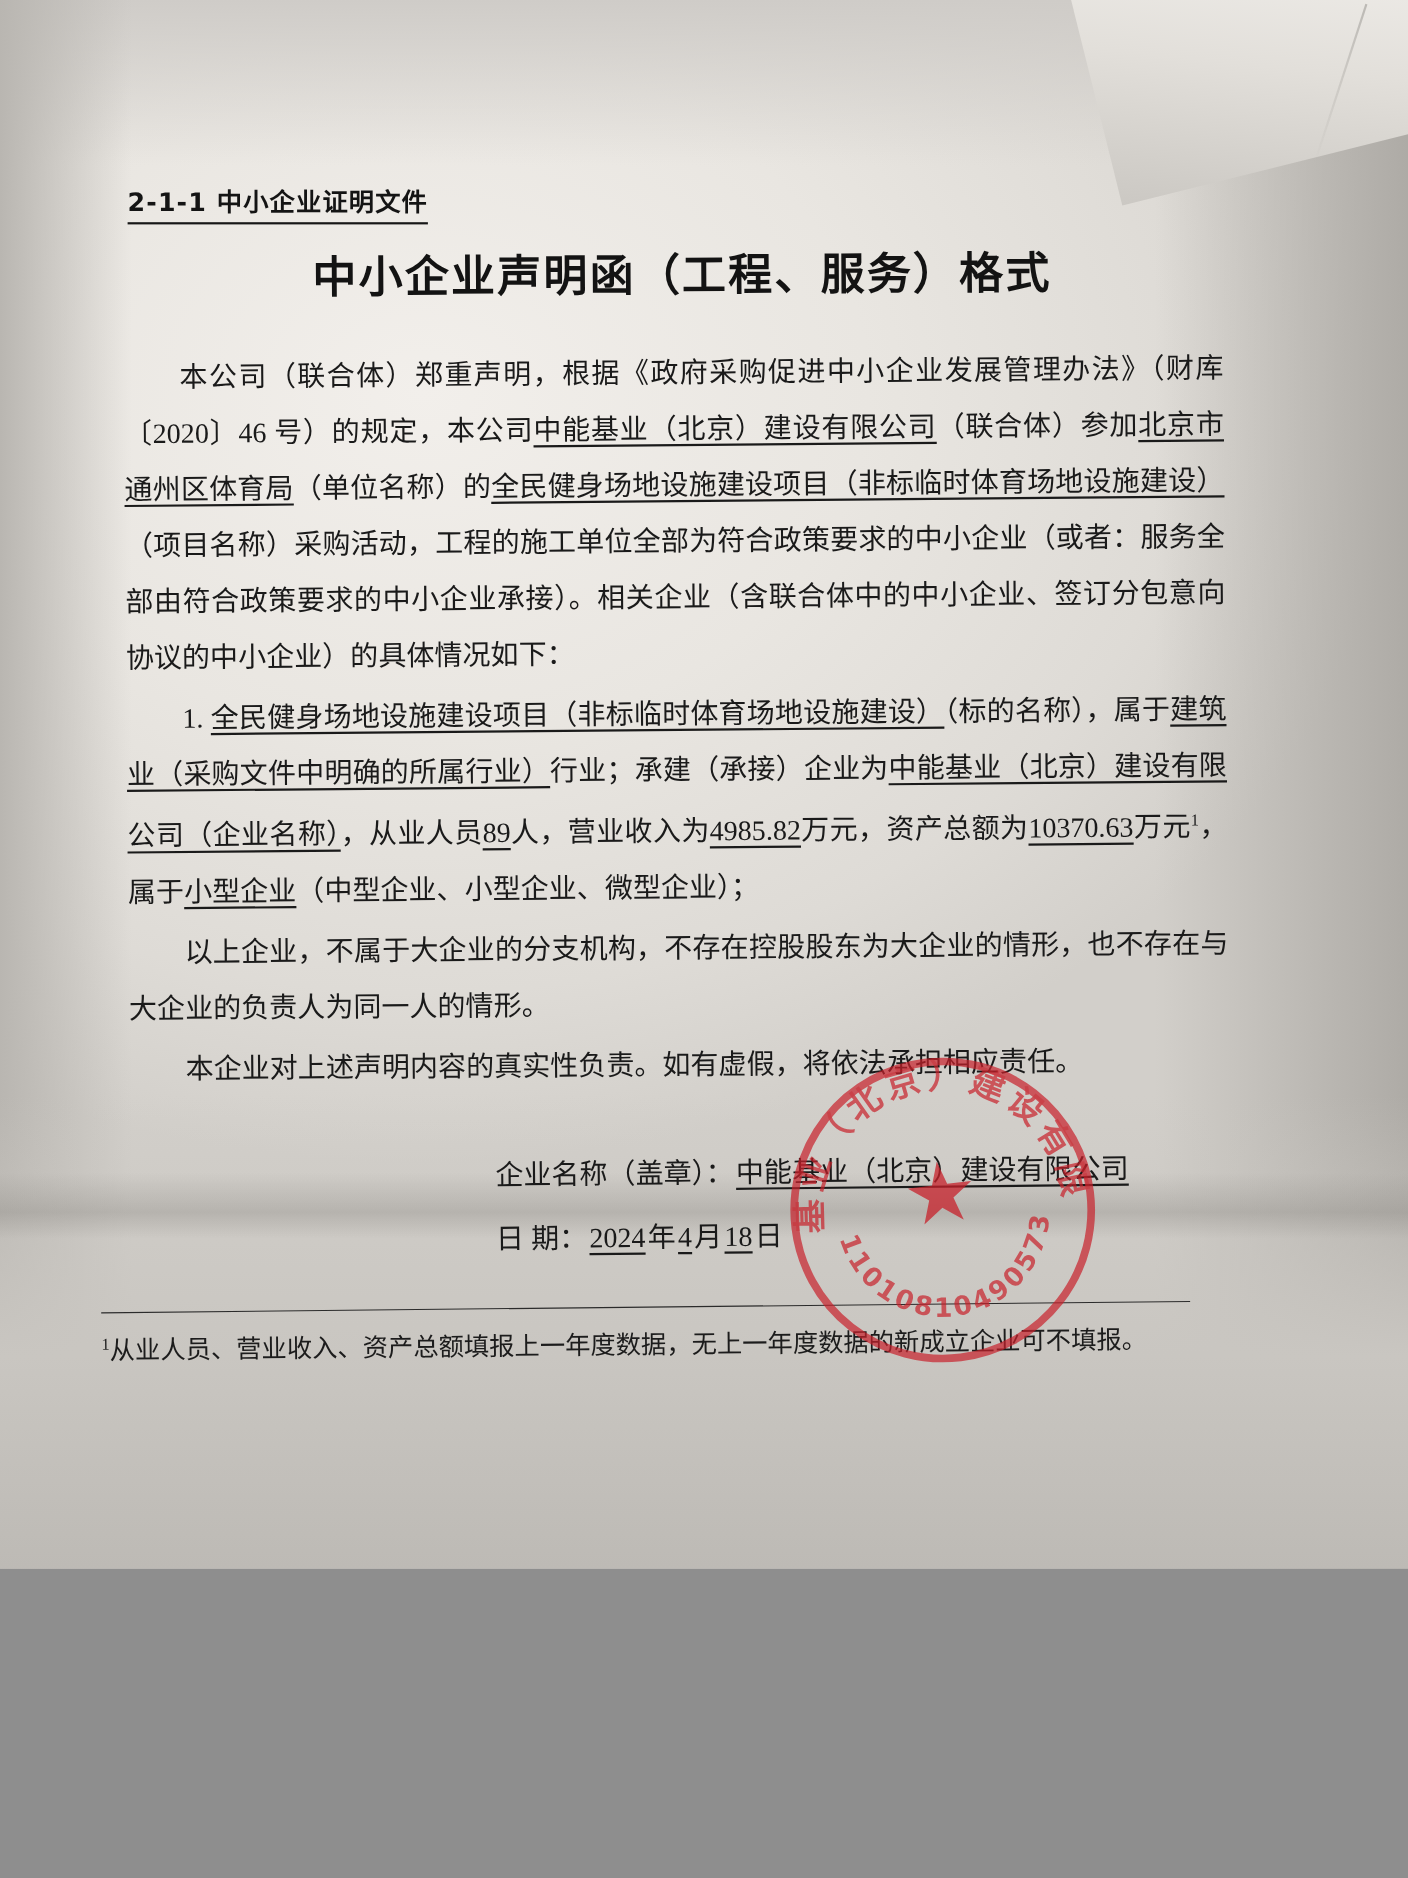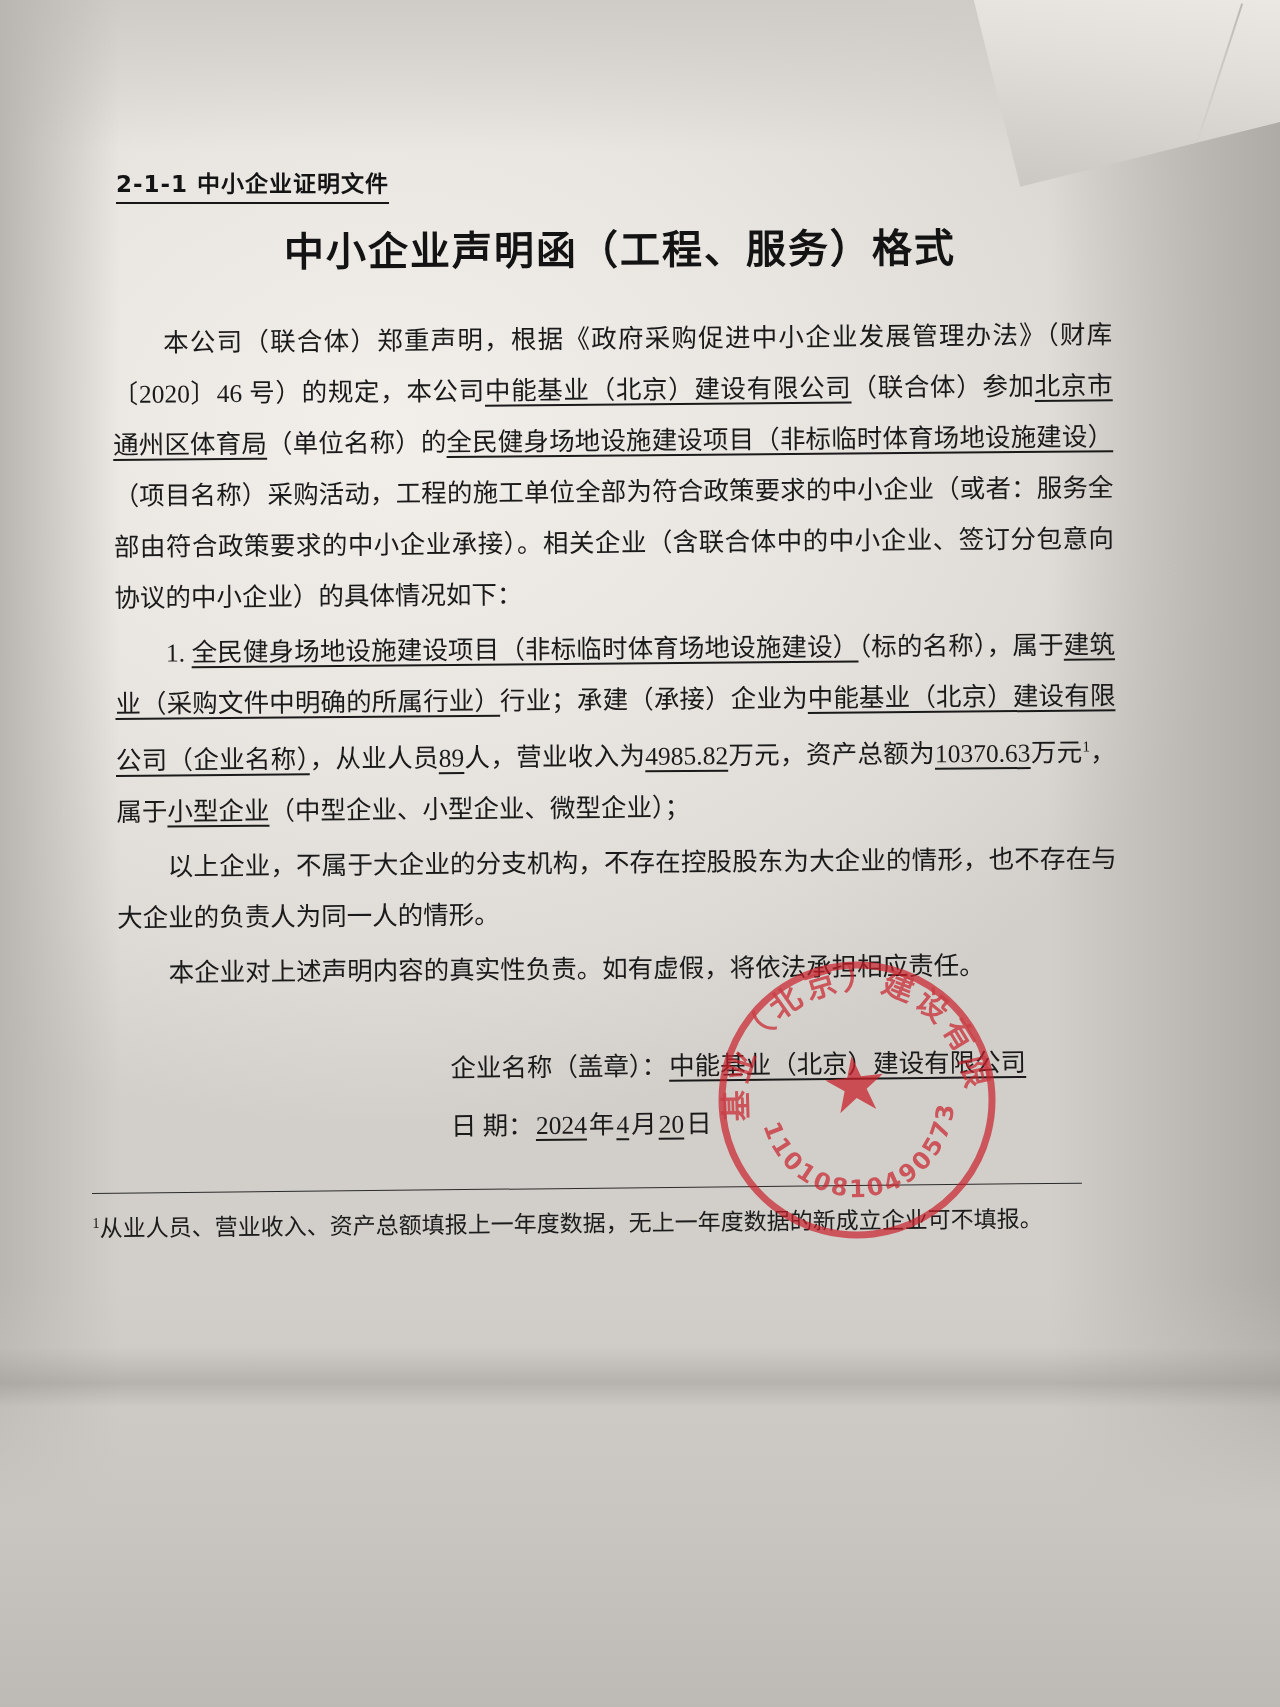--- a/index.html
+++ b/index.html
@@ -12,21 +12,21 @@
     width: 1280px;
     height: 1707px;
     overflow: hidden;
     font-family: "Liberation Serif", "DejaVu Serif", serif;
   }
 
   
   .photo {
     position: relative;
     width: 1280px;
-    height: 1707px;
+    height: 1426px;
     background:
       radial-gradient(ellipse 900px 700px at 30% 25%, #f2efeb 0%, #e9e6e1 45%, #dedbd6 78%, #d2cfca 100%);
     overflow: hidden;
   }
   
   .shade-top {
     position: absolute; left: 0; top: 0; width: 1280px; height: 150px;
     background: linear-gradient(180deg, #cfccc8 0%, rgba(230,227,222,0) 100%);
     pointer-events: none;
   }
@@ -194,21 +194,21 @@
       <p class="indent">以上企业，不属于大企业的分支机构，不存在控股股东为大企业的情形，也不存在与大企业的负责人为同一人的情形。</p>
 
       <p class="indent">本企业对上述声明内容的真实性负责。如有虚假，将依法承担相应责任。</p>
     </div>
 
     <div class="sign-block">
       <div class="sign-row">
         <span>企业名称（盖章）：</span><span class="u">中能基业（北京）建设有限公司</span>
       </div>
       <div class="sign-row">
-        <span>日  期：</span><span class="u">2024</span><span>年</span><span class="u">4</span><span>月</span><span class="u">20</span><span>日</span>
+        <span>日  期：</span><span class="u">2024</span><span>年</span><span class="u">4</span><span>月</span><span class="u">18</span><span>日</span>
       </div>
     </div>
 
     <div class="footnote-rule"></div>
     <div class="footnote">
       <sup>1</sup><span>从业人员、营业收入、资产总额填报上一年度数据，无上一年度数据的新成立企业可不填报。</span>
     </div>
 
   </div>
 

